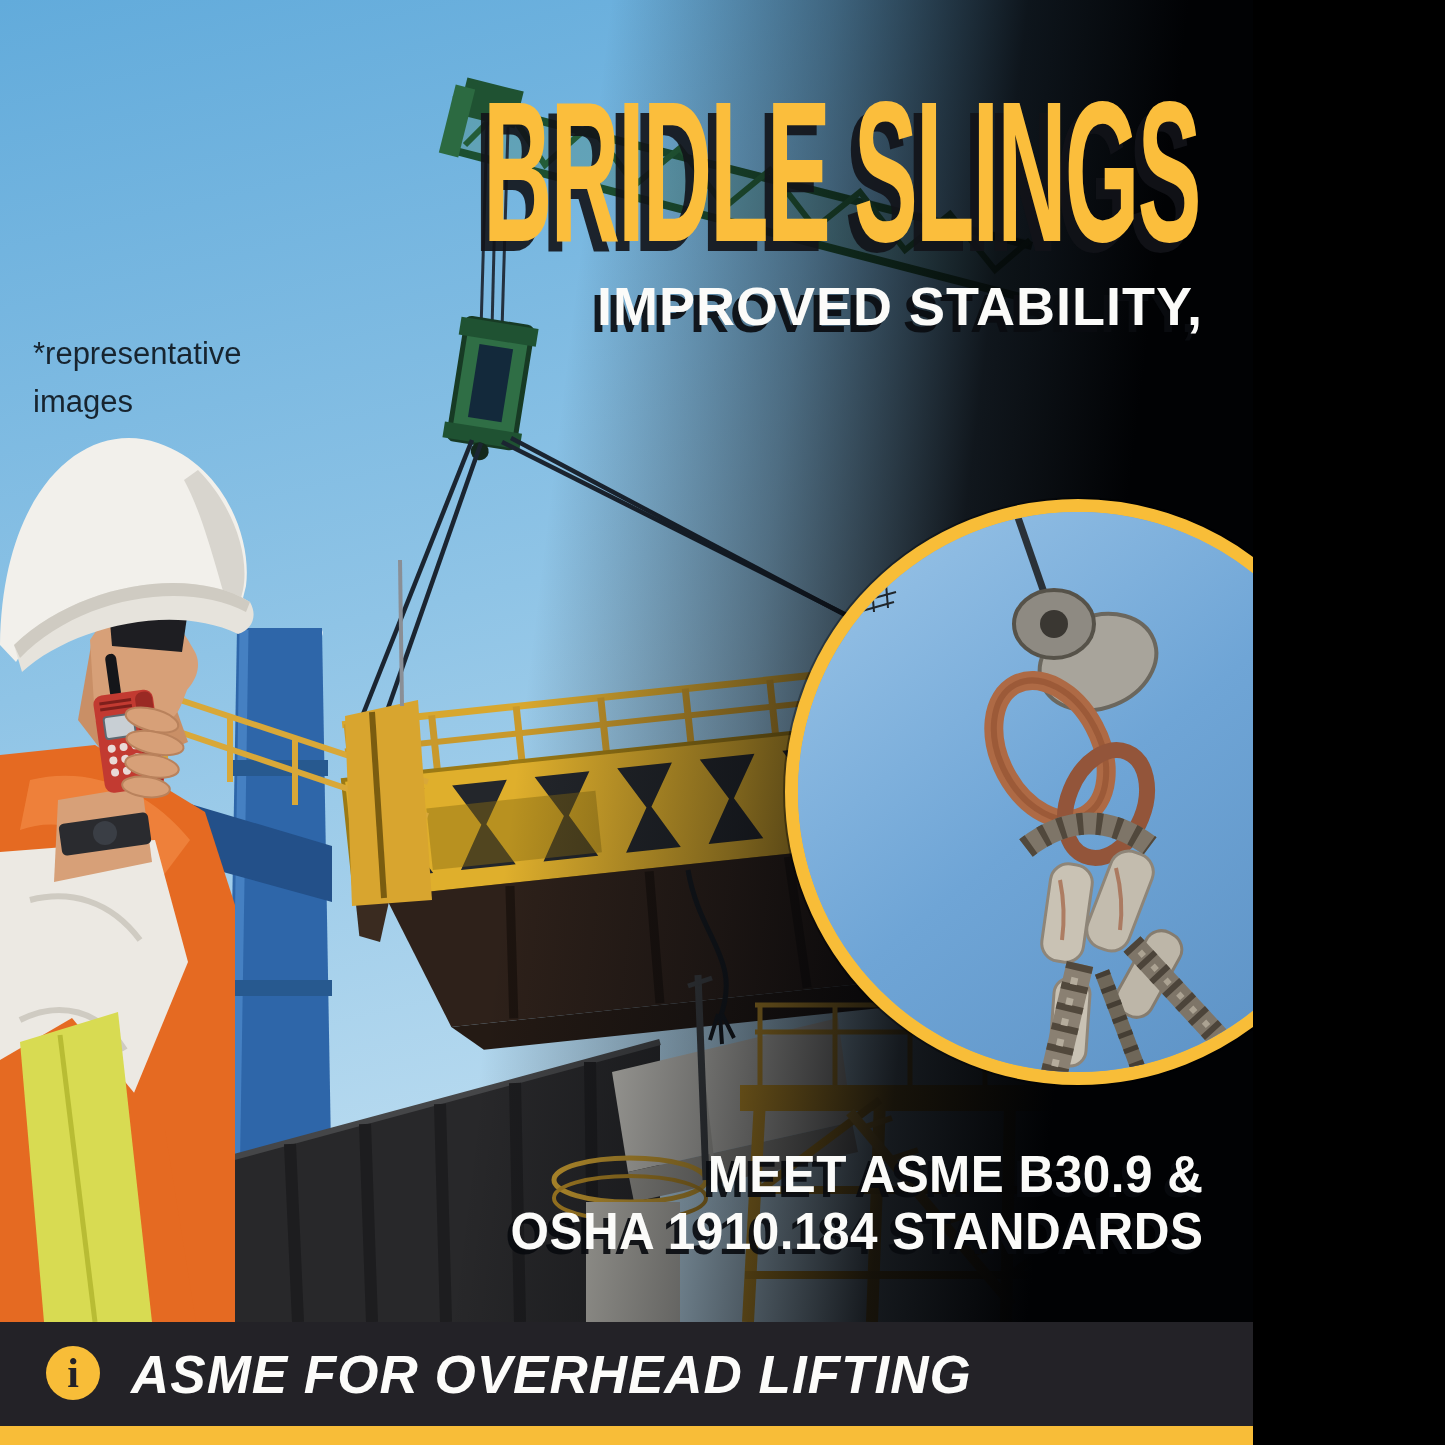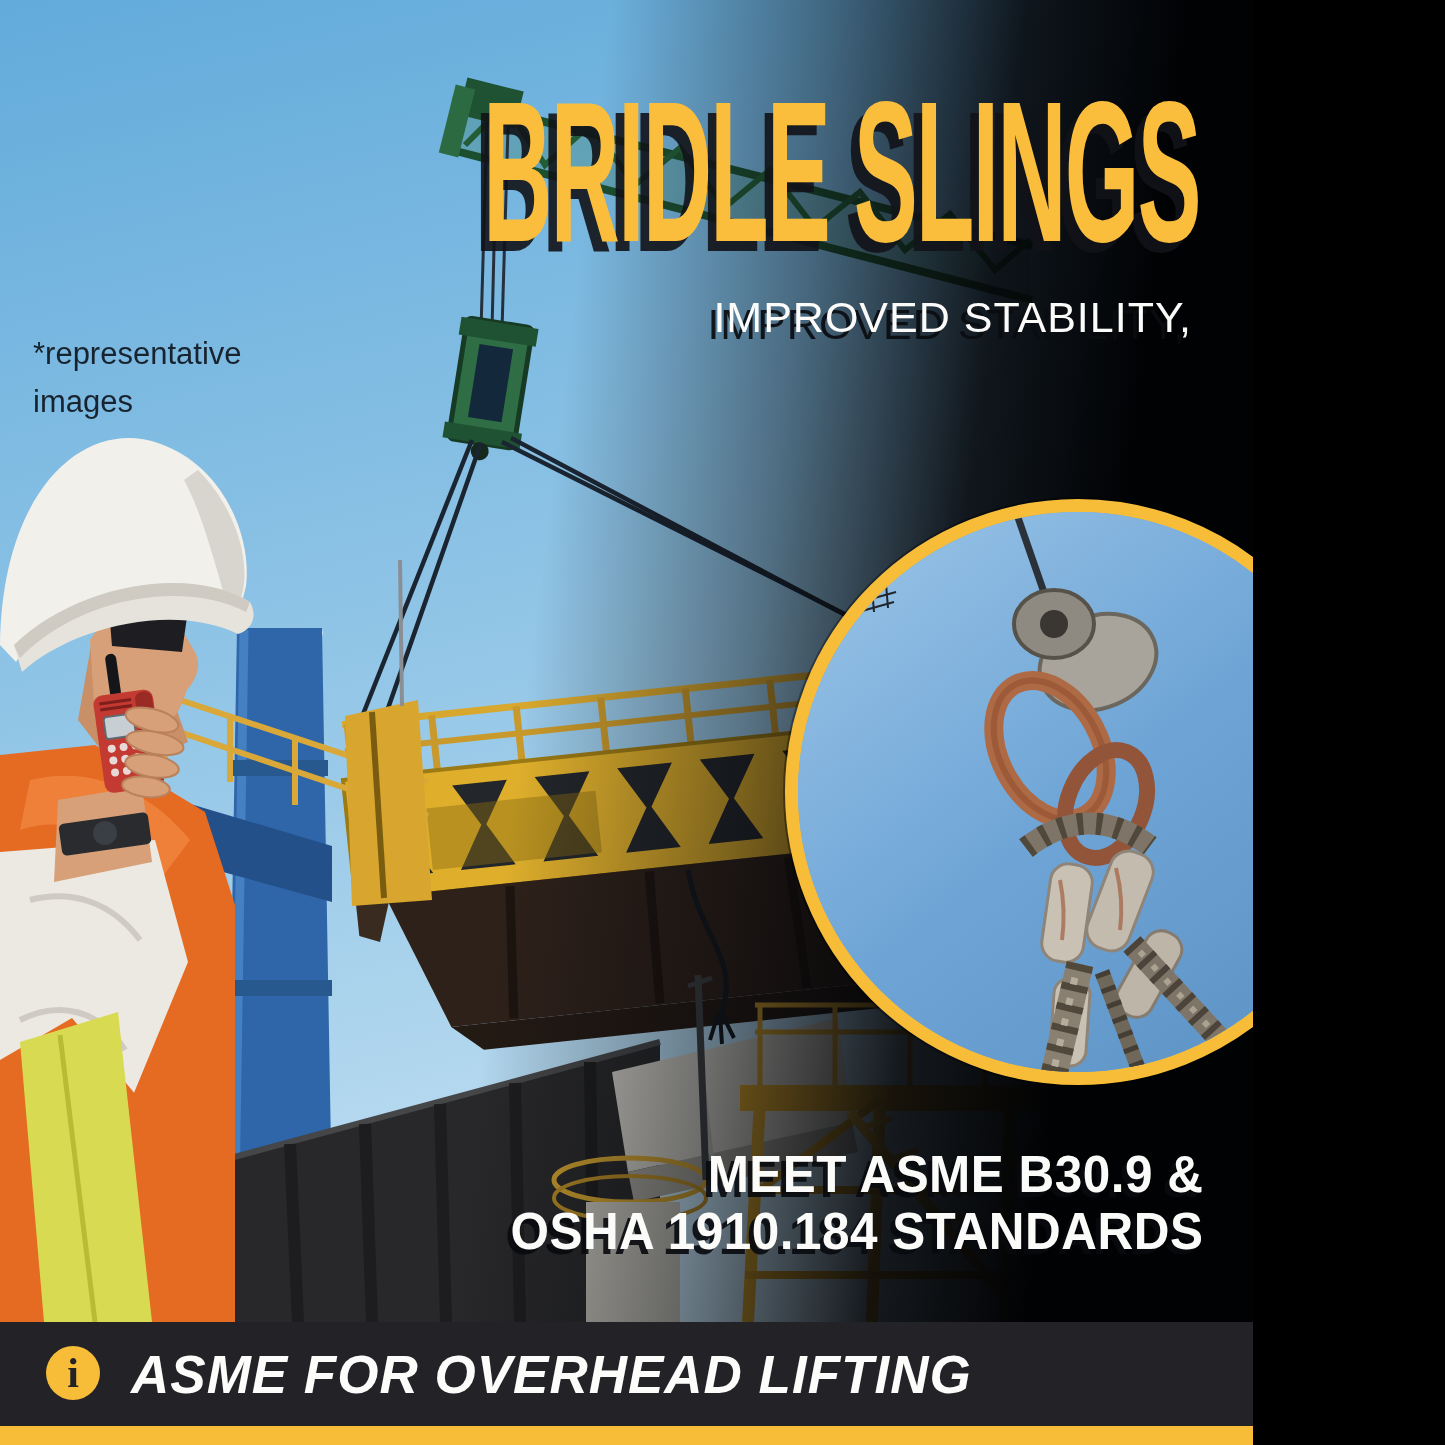--- a/index.html
+++ b/index.html
@@ -32,23 +32,23 @@
   
   .title{
     position:absolute;top:72px;right:53px;margin:0;
     font-size:200px;font-weight:bold;letter-spacing:-4px;line-height:1;
     color:var(--title-yellow);
     transform:scaleX(0.48);transform-origin:100% 0;
     text-shadow:-18px 10px 0 rgba(18,19,24,0.9);
     white-space:nowrap;
   }
   .subtitle{
-    position:absolute;top:272px;right:50px;margin:11px;
-    text-align:right;color:#FBFBF9;font-weight:normal;
-    font-size:43px;line-height:69px;letter-spacing:1px;
+    position:absolute;top:272px;right:50px;margin:0;
+    text-align:right;color:#FBFBF9;font-weight:bold;
+    font-size:54px;line-height:69px;letter-spacing:1px;
     text-shadow:-6px 7px 0 rgba(10,12,16,0.92);
     white-space:nowrap;
   }
   .note{
     position:absolute;left:33px;top:330px;width:250px;
     font-size:31px;color:#17242F;line-height:1.55;
   }
   .standards{
     position:absolute;top:1146px;right:50px;margin:0;
     text-align:right;color:#FBFBF9;font-weight:bold;

